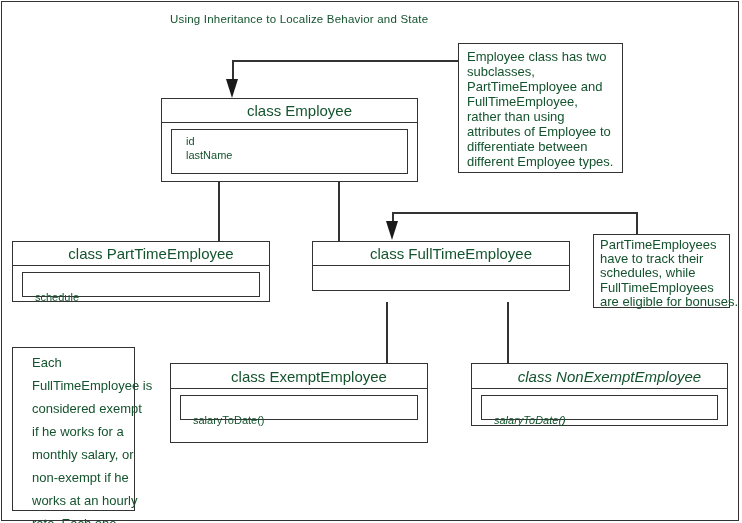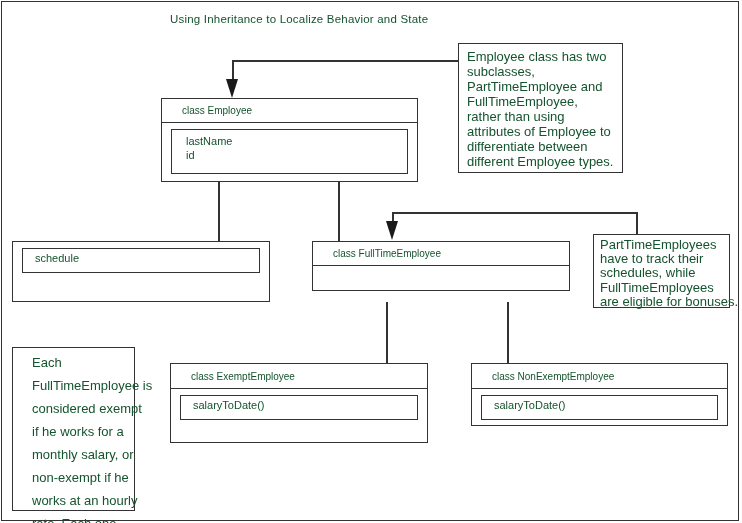--- a/index.html
+++ b/index.html
@@ -22,33 +22,34 @@
   .class-box{
     position:absolute;
     border:1.5px solid #333;
     background:#fff;
     box-sizing:border-box;
   }
   .class-header{
     height:22.5px;line-height:23px;
     border-bottom:1.5px solid #333;
     padding-left:20px;
-    font-size:10px;
+    font-size:15px;
     white-space:nowrap;
+    text-align:center;
   }
   .attr-box{
     border:1.5px solid #333;
     margin:6px 9px 0 9px;
     padding:4px 0 3px 12px;
     font-size:11px;line-height:14.5px;
     box-sizing:border-box;
     white-space:nowrap;
   }
   .attr-box.pad-lg{padding-left:14px;height:45px;}
-  .attr-box.single{height:25px;padding-top:2px;line-height:15px;}
+  .attr-box.single{height:25px;padding-top:17px;line-height:15px;}
   .note{
     position:absolute;
     border:1.5px solid #333;
     background:#fff;
     box-sizing:border-box;
     font-size:13px;
     white-space:pre;
   }
   .note-1{line-height:15px;padding:5px 8px;}
   .note-2{line-height:14.2px;padding:3px 6px;}
@@ -83,35 +84,36 @@
   <div class="vline" style="left:636px;top:212px;height:22px;"></div>
   <div class="vline" style="left:392px;top:212px;height:10px;"></div>
   <div class="arrowhead" style="left:386px;top:221px;"></div>
 
   <div class="vline" style="left:386px;top:302px;height:61px;"></div>
   <div class="vline" style="left:507px;top:302px;height:61px;"></div>
 
   <div class="class-box" style="left:161px;top:98px;width:257px;height:84px;">
     <div class="class-header">class Employee</div>
     <div class="attr-box pad-lg">
+      <div>id</div>
       <div>lastName</div>
-      <div>id</div>
     </div>
   </div>
 
   <div class="note note-1" style="left:458px;top:43px;width:165px;height:130px;">Employee class has two
 subclasses,
 PartTimeEmployee and
 FullTimeEmployee,
 rather than using
 attributes of Employee to
 differentiate between
 different Employee types.</div>
 
   <div class="class-box" style="left:12px;top:241px;width:258px;height:61px;">
+    <div class="class-header">class PartTimeEmployee</div>
     <div class="attr-box single">
       <div>schedule</div>
     </div>
   </div>
 
   <div class="class-box" style="left:312px;top:241px;width:258px;height:50px;">
     <div class="class-header">class FullTimeEmployee</div>
   </div>
 
   <div class="note note-2" style="left:593px;top:234px;width:137px;height:74px;">PartTimeEmployees
@@ -132,20 +134,20 @@
 salaryToDate
 differently.</div>
 
   <div class="class-box" style="left:170px;top:363px;width:258px;height:80px;">
     <div class="class-header" style="height:24px;line-height:25px;">class ExemptEmployee</div>
     <div class="attr-box single">
       <div>salaryToDate()</div>
     </div>
   </div>
 
-  <div class="class-box" style="left:471px;top:363px;width:257px;height:63px;">
+  <div class="class-box" style="left:471px;top:363px;width:257px;height:63px;font-style:italic;">
     <div class="class-header" style="height:24px;line-height:25px;">class NonExemptEmployee</div>
     <div class="attr-box single">
       <div>salaryToDate()</div>
     </div>
   </div>
 
 </div>
 
 </body></html>

